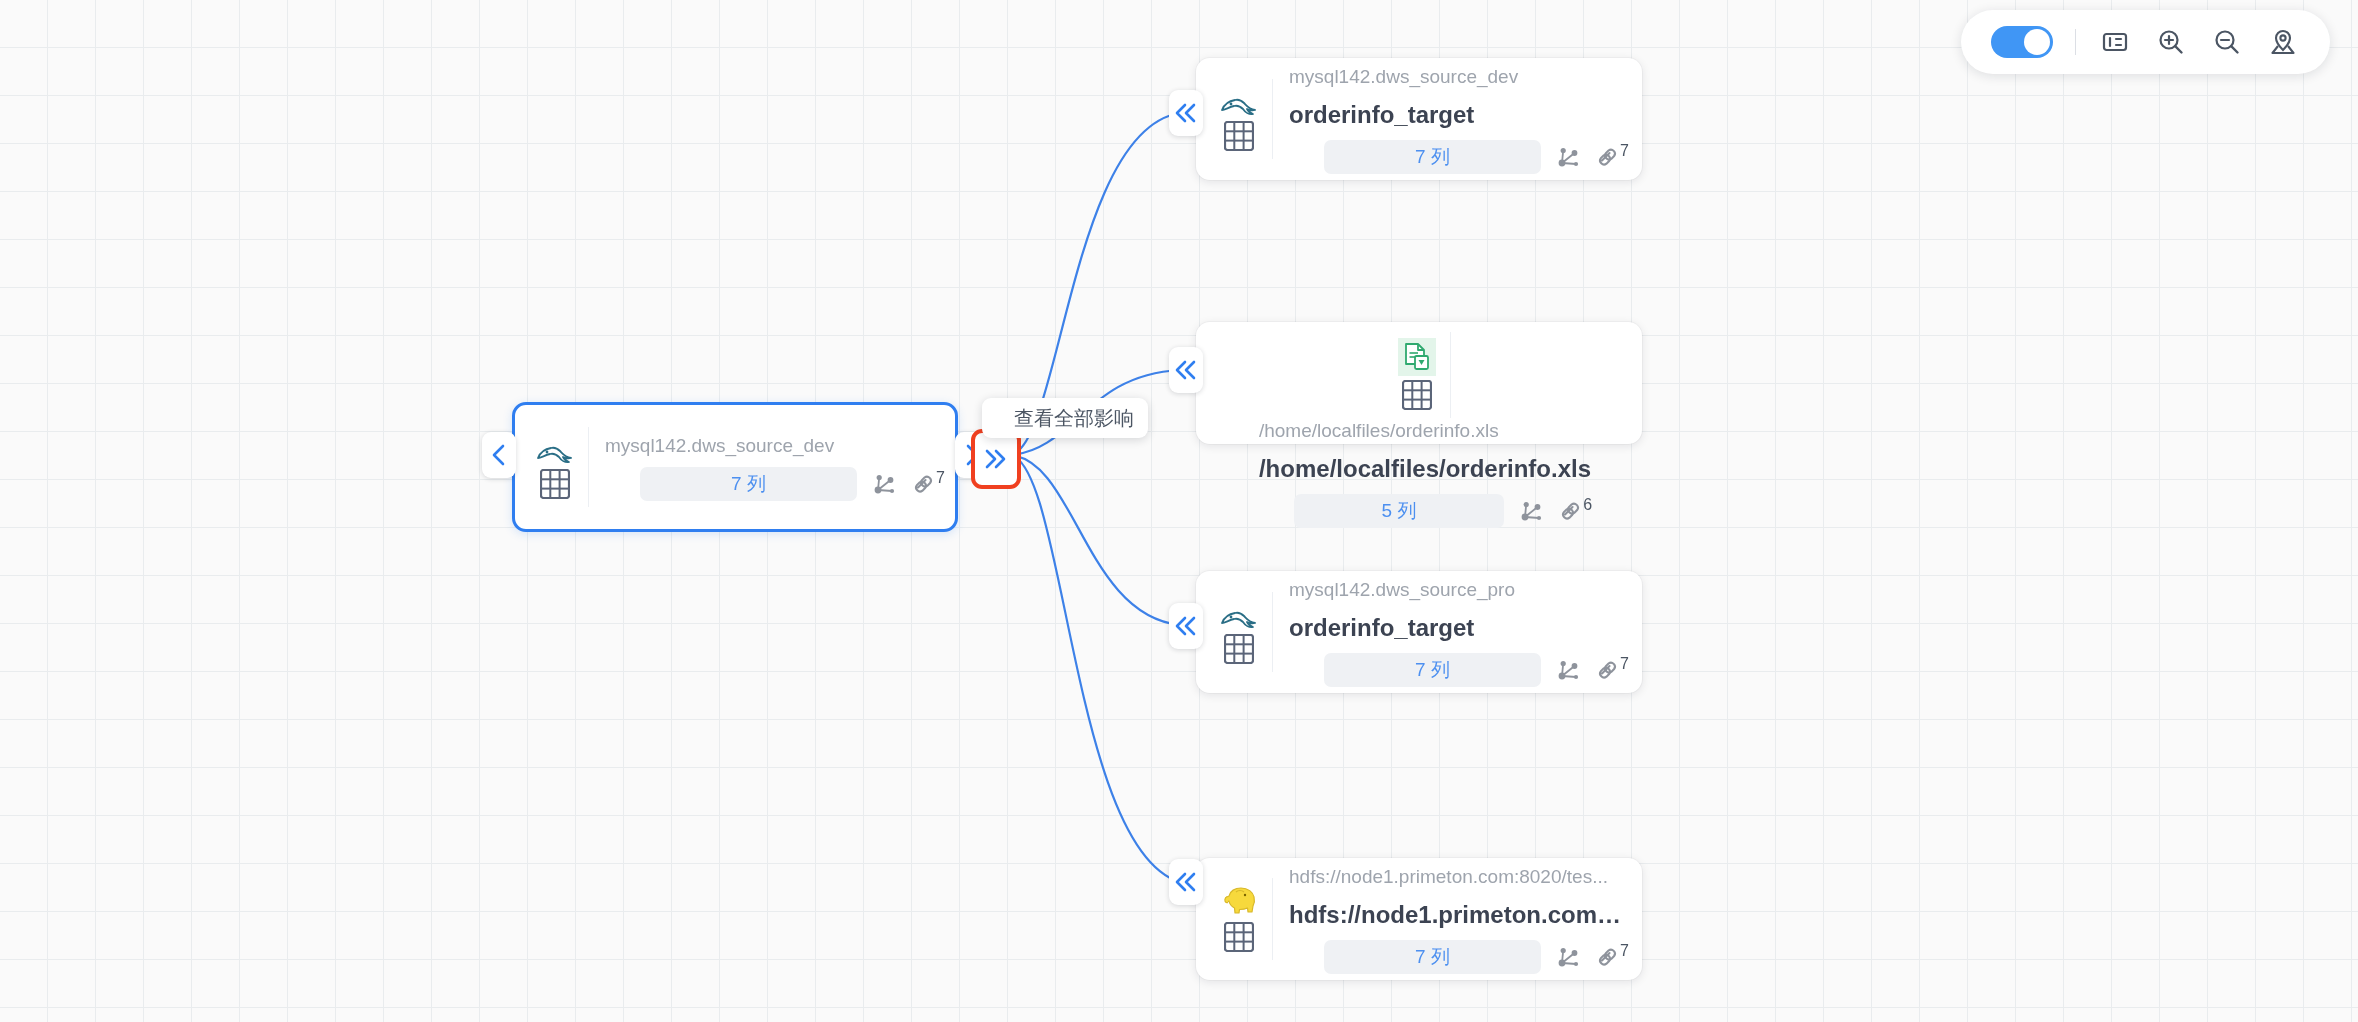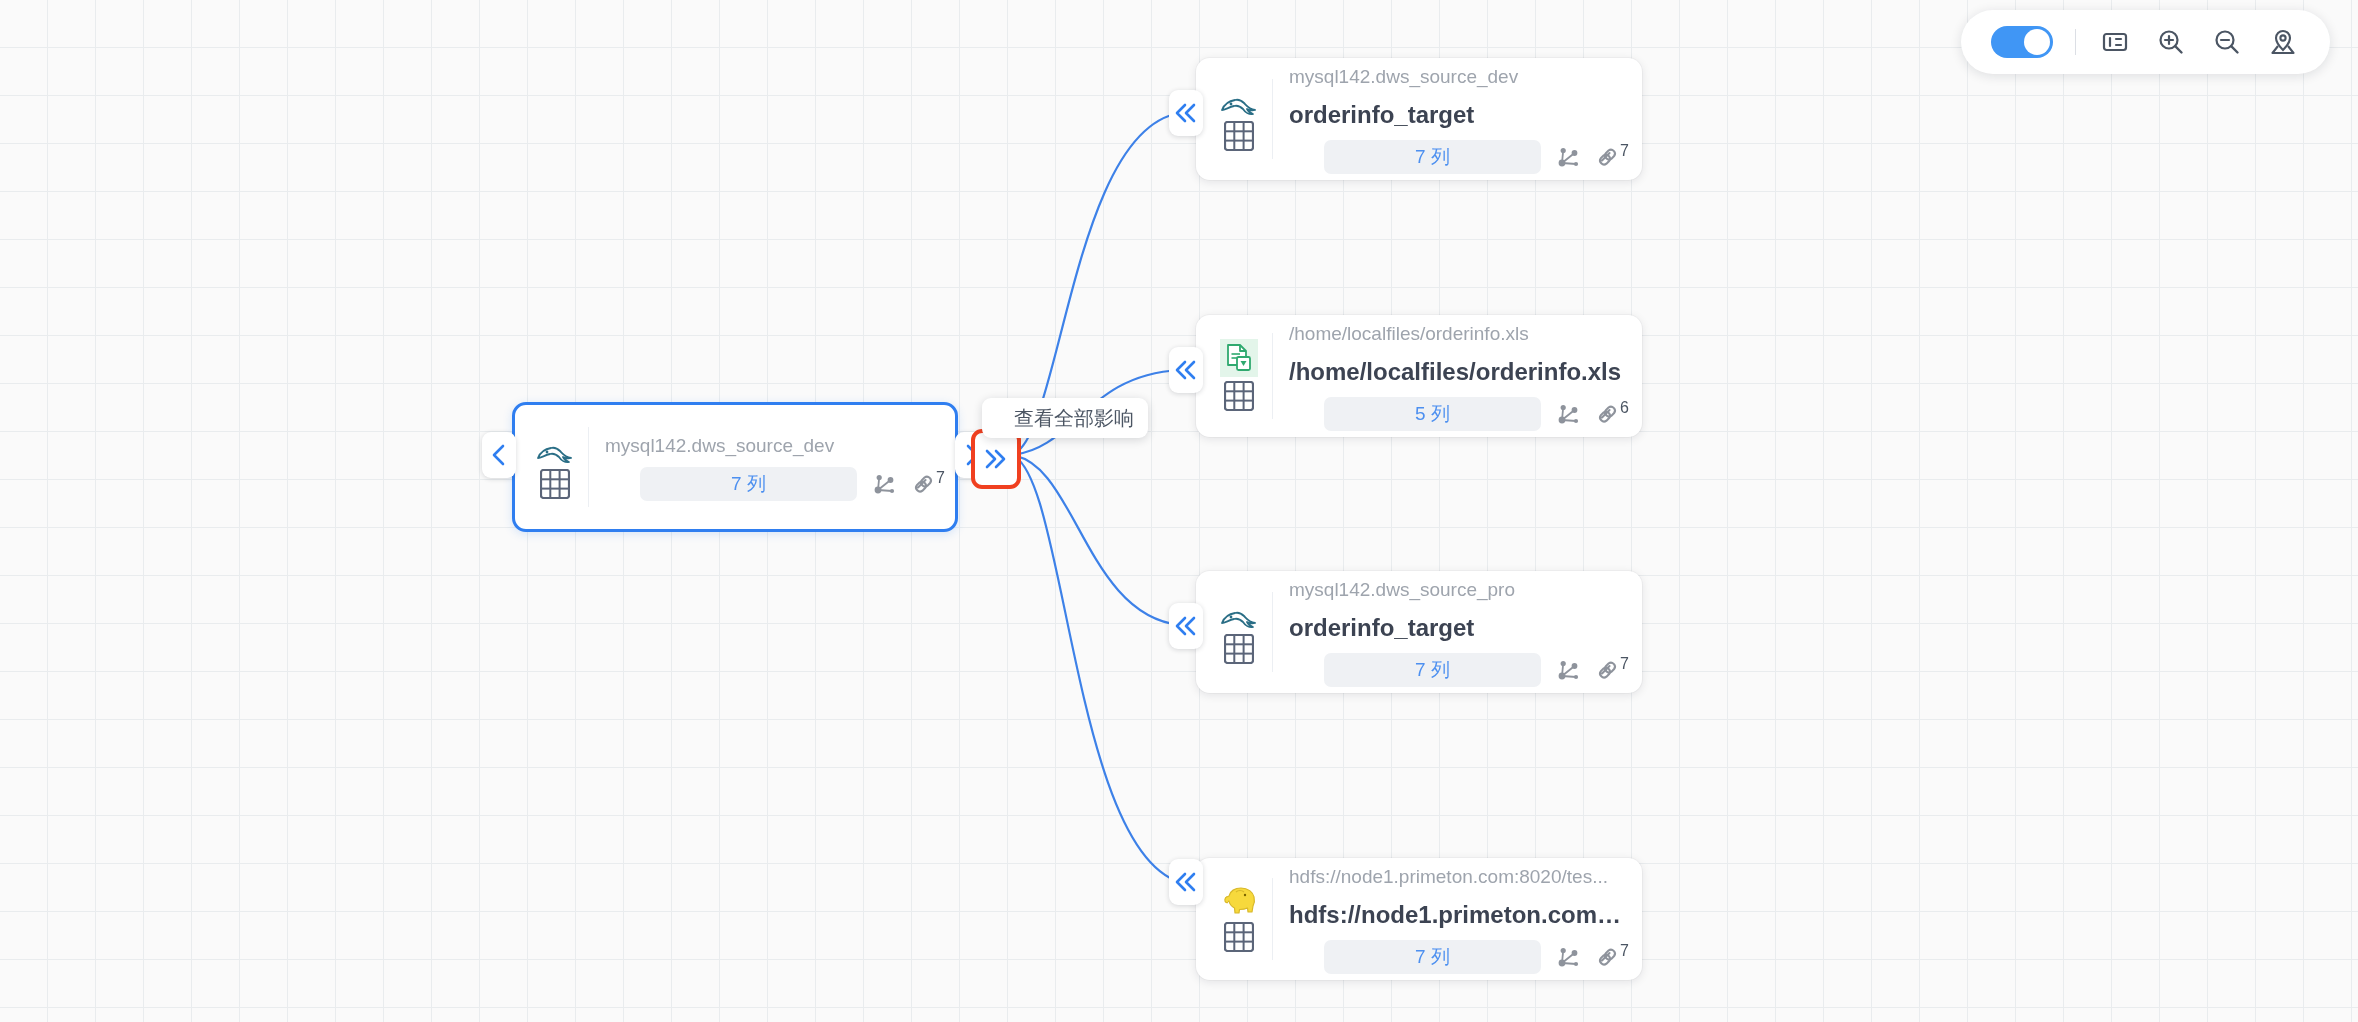--- a/index.html
+++ b/index.html
@@ -365,21 +365,21 @@
       </div>
     </div>
   </div>
   <div class="handle" style="left:1169px; top:90px;">
     <svg width="26" height="24" viewBox="0 0 26 24">
       <path d="M12 4 L4 12 L12 20" fill="none" stroke="#2f7ef0" stroke-width="2.6" stroke-linecap="round" stroke-linejoin="round"></path>
       <path d="M21 4 L13 12 L21 20" fill="none" stroke="#2f7ef0" stroke-width="2.6" stroke-linecap="round" stroke-linejoin="round"></path>
     </svg>
   </div>
 
-  <div class="node" style="left:1196px; top:315px; width:446px; height:122px;">
+  <div class="node" style="left:1196px; top:322px; width:446px; height:122px;flex-direction:column;">
     <div class="node-left">
       <span>
         <svg width="38" height="38" viewBox="0 0 38 38">
           <rect x="0" y="0" width="38" height="38" fill="#e3f5ea"></rect>
           <path d="M8 6 h12 l6 6 v14 h-18 z" fill="#ffffff" stroke="#2fa96f" stroke-width="1.8" stroke-linejoin="round"></path>
           <path d="M20 6 v6 h6" fill="none" stroke="#2fa96f" stroke-width="1.8" stroke-linejoin="round"></path>
           <line x1="11.5" y1="15" x2="20" y2="15" stroke="#2fa96f" stroke-width="1.6"></line>
           <line x1="11.5" y1="19" x2="20" y2="19" stroke="#2fa96f" stroke-width="1.6"></line>
           <rect x="17" y="18" width="13" height="13" rx="1.5" fill="#ffffff" stroke="#2fa96f" stroke-width="1.8"></rect>
           <path d="M20.5 22 h6 l-3 5 z" fill="#2fa96f"></path>

